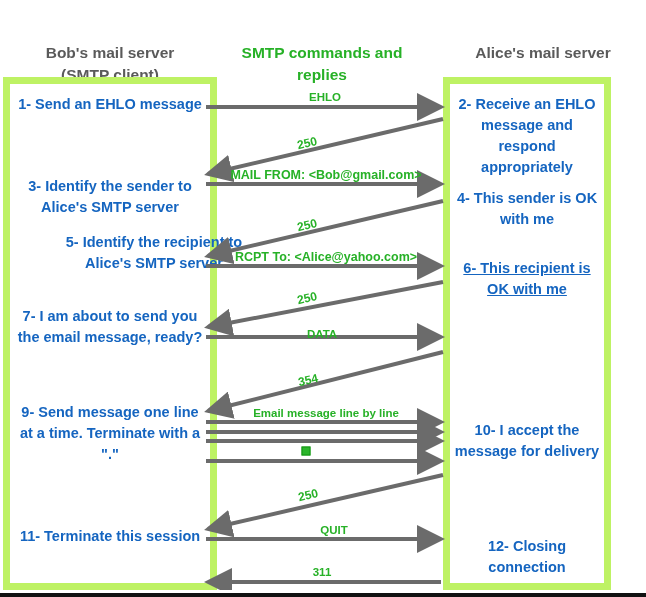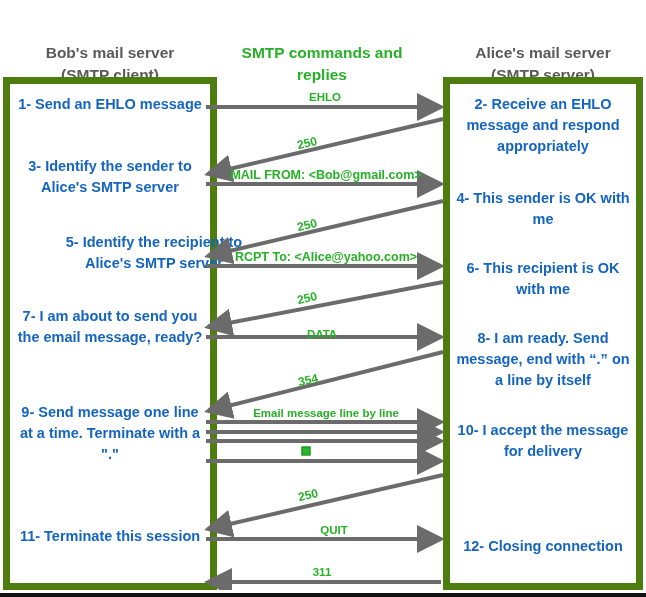--- a/index.html
+++ b/index.html
@@ -28,26 +28,26 @@
   .col-head.left   { left: 3px;   width: 214px; color: #5a5a5a; }
   .col-head.middle { left: 222px; width: 200px; color: #27b127; }
   .col-head.right  { left: 443px; width: 200px; color: #5a5a5a; }
   .col-head .ln { display: block; }
 
   
   .role-box {
     position: absolute;
     top: 77px;
     height: 513px;
-    background: #4d7c0f;
+    background: #bef264;
     box-sizing: border-box;
     padding: 7px;
   }
   .role-box.left  { left: 3px;   width: 214px; }
-  .role-box.right { left: 443px; width: 200px; }
+  .role-box.right { left: 443px; width: 168px; }
   .role-inner {
     width: 100%;
     height: 100%;
     background: #ffffff;
     position: relative;
     box-sizing: border-box;
   }
 
   
   .step {
@@ -115,40 +115,38 @@
 <div class="col-head left">
   <span class="ln">Bob's mail server</span>
   <span class="ln">(SMTP client)</span>
 </div>
 <div class="col-head middle">
   <span class="ln">SMTP commands and</span>
   <span class="ln">replies</span>
 </div>
 <div class="col-head right">
   <span class="ln">Alice's mail server</span>
-  <span class="ln">(SMTP server)</span>
 </div>
 
 <div class="role-box left">
   <div class="role-inner">
     <div class="step" style="top:10px;">1- Send an EHLO message</div>
-    <div class="step" style="top:72px;">3- Identify the sender to Alice's SMTP server</div>
+    <div class="step" style="top:92px;">3- Identify the sender to Alice's SMTP server</div>
     <div class="step" style="top:148px;margin-left:44px;">5- Identify the recipient to Alice's SMTP server</div>
     <div class="step" style="top:222px;">7- I am about to send you the email message, ready?</div>
     <div class="step" style="top:318px;">9- Send message one line at a time. Terminate with a "."</div>
     <div class="step" style="top:442px;">11- Terminate this session</div>
   </div>
 </div>
 
 <div class="role-box right">
   <div class="role-inner">
     <div class="step" style="top:10px;">2- Receive an EHLO message and respond appropriately</div>
     <div class="step" style="top:104px;">4- This sender is OK with me</div>
-    <div class="step" style="top:174px;">6- This recipient is OK with me</div>
-    <div class="step" style="top:244px;">8-  I am ready. Send message, end with “.” on a line by itself</div>
+    <div class="step" style="top:174px;text-decoration:underline;">6- This recipient is OK with me</div>
     <div class="step" style="top:336px;">10-  I accept the message for delivery</div>
     <div class="step" style="top:452px;">12-  Closing connection</div>
   </div>
 </div>
 
 <div id="channel">
   <svg width="250" height="513" viewBox="0 0 250 513">
     <defs>
       <marker id="ar" markerWidth="7" markerHeight="7" refX="6" refY="3.5" orient="auto" markerUnits="strokeWidth">
         <path d="M0,0 L7,3.5 L0,7 z" fill="#6b6b6b"></path>

